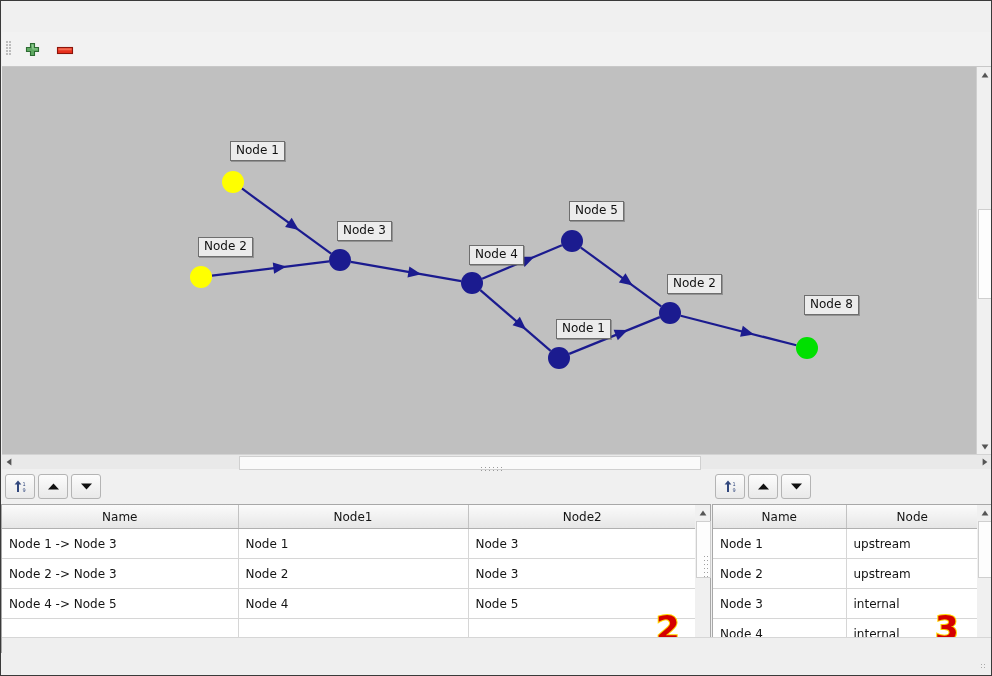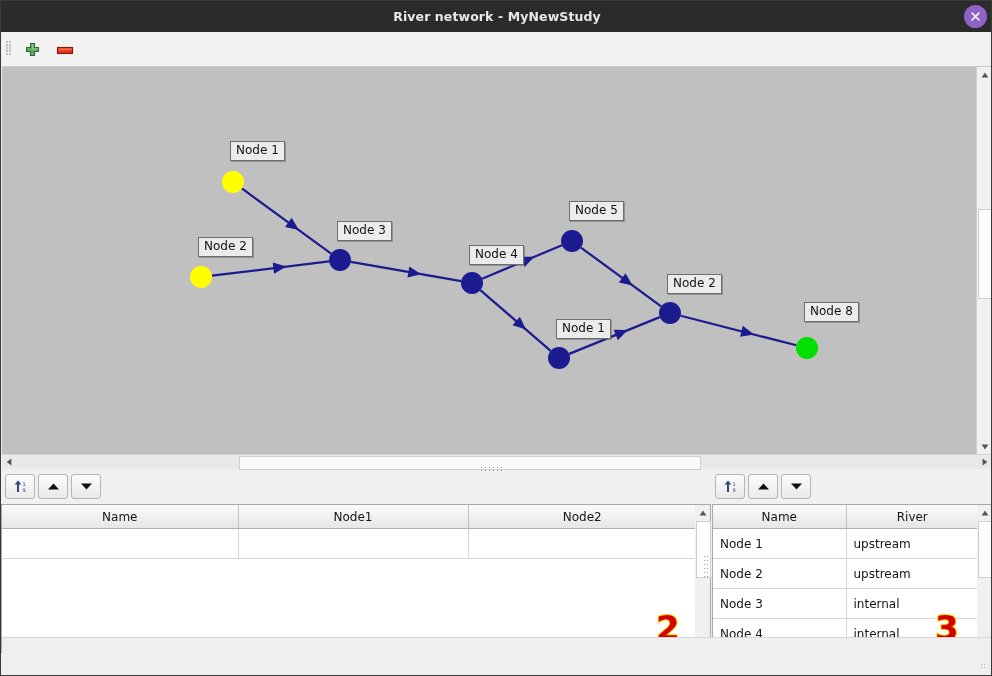--- a/index.html
+++ b/index.html
@@ -79,28 +79,20 @@
   .statusbar{position:absolute;left:1px;bottom:1px;width:990px;height:36px;background:#efefef;
     border-top:1px solid #d6d6d6;}
   .statusgrip{position:absolute;right:4px;bottom:3px;width:7px;height:7px;}
   .statusgrip i{position:absolute;width:1px;height:1px;background:#a9a9a9;}
 </style>
 </head>
 <body>
 
 <div id="app">
 
-  <div class="titlebar">
-    <span class="ttl">River network - MyNewStudy</span>
-    <div class="closebtn">
-      <svg width="11" height="11" viewBox="0 0 11 11">
-        <path d="M2 2 L9 9 M9 2 L2 9" stroke="#ffffff" stroke-width="1.6" stroke-linecap="round" fill="none"></path>
-      </svg>
-    </div>
-  </div>
 
   <div class="toolbar">
     <div class="grip" id="tbgrip">
         <i style="left: 0px; top: 0px;"></i>
         <i style="left: 3px; top: 0px;"></i>
         <i style="left: 0px; top: 3px;"></i>
         <i style="left: 3px; top: 3px;"></i>
         <i style="left: 0px; top: 6px;"></i>
         <i style="left: 3px; top: 6px;"></i>
         <i style="left: 0px; top: 9px;"></i>
@@ -151,21 +143,21 @@
           <circle cx="805" cy="281" r="11" fill="#00e000" stroke="none"></circle>
         </svg>
       <div id="nodelabels">
           <div class="nodelabel" style="left: 228px; top: 74px;">Node 1</div>
           <div class="nodelabel" style="left: 196px; top: 170px;">Node 2</div>
           <div class="nodelabel" style="left: 335px; top: 154px;">Node 3</div>
           <div class="nodelabel" style="left: 467px; top: 178px;">Node 4</div>
           <div class="nodelabel" style="left: 567px; top: 134px;">Node 5</div>
           <div class="nodelabel" style="left: 554px; top: 252px;">Node 1</div>
           <div class="nodelabel" style="left: 665px; top: 207px;">Node 2</div>
-          <div class="nodelabel" style="left: 802px; top: 235px;">Node 8</div>
+          <div class="nodelabel" style="left: 802px; top: 228px;">Node 8</div>
         </div>
 
     </div>
 
     <div class="vsb">
       <div class="btn top">
         <svg width="8" height="6" viewBox="0 0 8 6">
           <path d="M4 0.6 L7.4 5.4 L0.6 5.4 Z" fill="#555"></path>
           </svg>
       </div>
@@ -255,20 +247,35 @@
         </colgroup>
       <thead>
           <tr id="reachHead">
             <th>Name</th>
             <th>Node1</th>
             <th>Node2</th>
           </tr>
         </thead>
       <tbody id="reachBody">
           <tr>
+            <td>Node 1 -&gt; Node 3</td>
+            <td>Node 1</td>
+            <td>Node 3</td>
+          </tr>
+          <tr>
+            <td>Node 2 -&gt; Node 3</td>
+            <td>Node 2</td>
+            <td>Node 3</td>
+          </tr>
+          <tr>
+            <td>Node 4 -&gt; Node 5</td>
+            <td>Node 4</td>
+            <td>Node 5</td>
+          </tr>
+          <tr>
             <td></td>
             <td></td>
             <td></td>
           </tr>
         </tbody>
     </table>
   </div>
   <div class="vsb" style="left:694px;top:503px;height:147px;border:1px solid #a8a8a8;border-left:none;">
     <div class="btn top">
       <svg width="8" height="6" viewBox="0 0 8 6">
@@ -301,21 +308,21 @@
 
   <div class="tablewrap" style="left:711px;top:503px;width:265px;height:147px;">
     <table class="grid" id="nodeTable">
       <colgroup>
           <col style="width:133px">
           <col>
         </colgroup>
       <thead>
           <tr id="nodeHead">
             <th>Name</th>
-            <th>River</th>
+            <th>Node</th>
           </tr>
         </thead>
       <tbody id="nodeBody">
           <tr>
             <td>Node 1</td>
             <td>upstream</td>
           </tr>
           <tr>
             <td>Node 2</td>
             <td>upstream</td>

